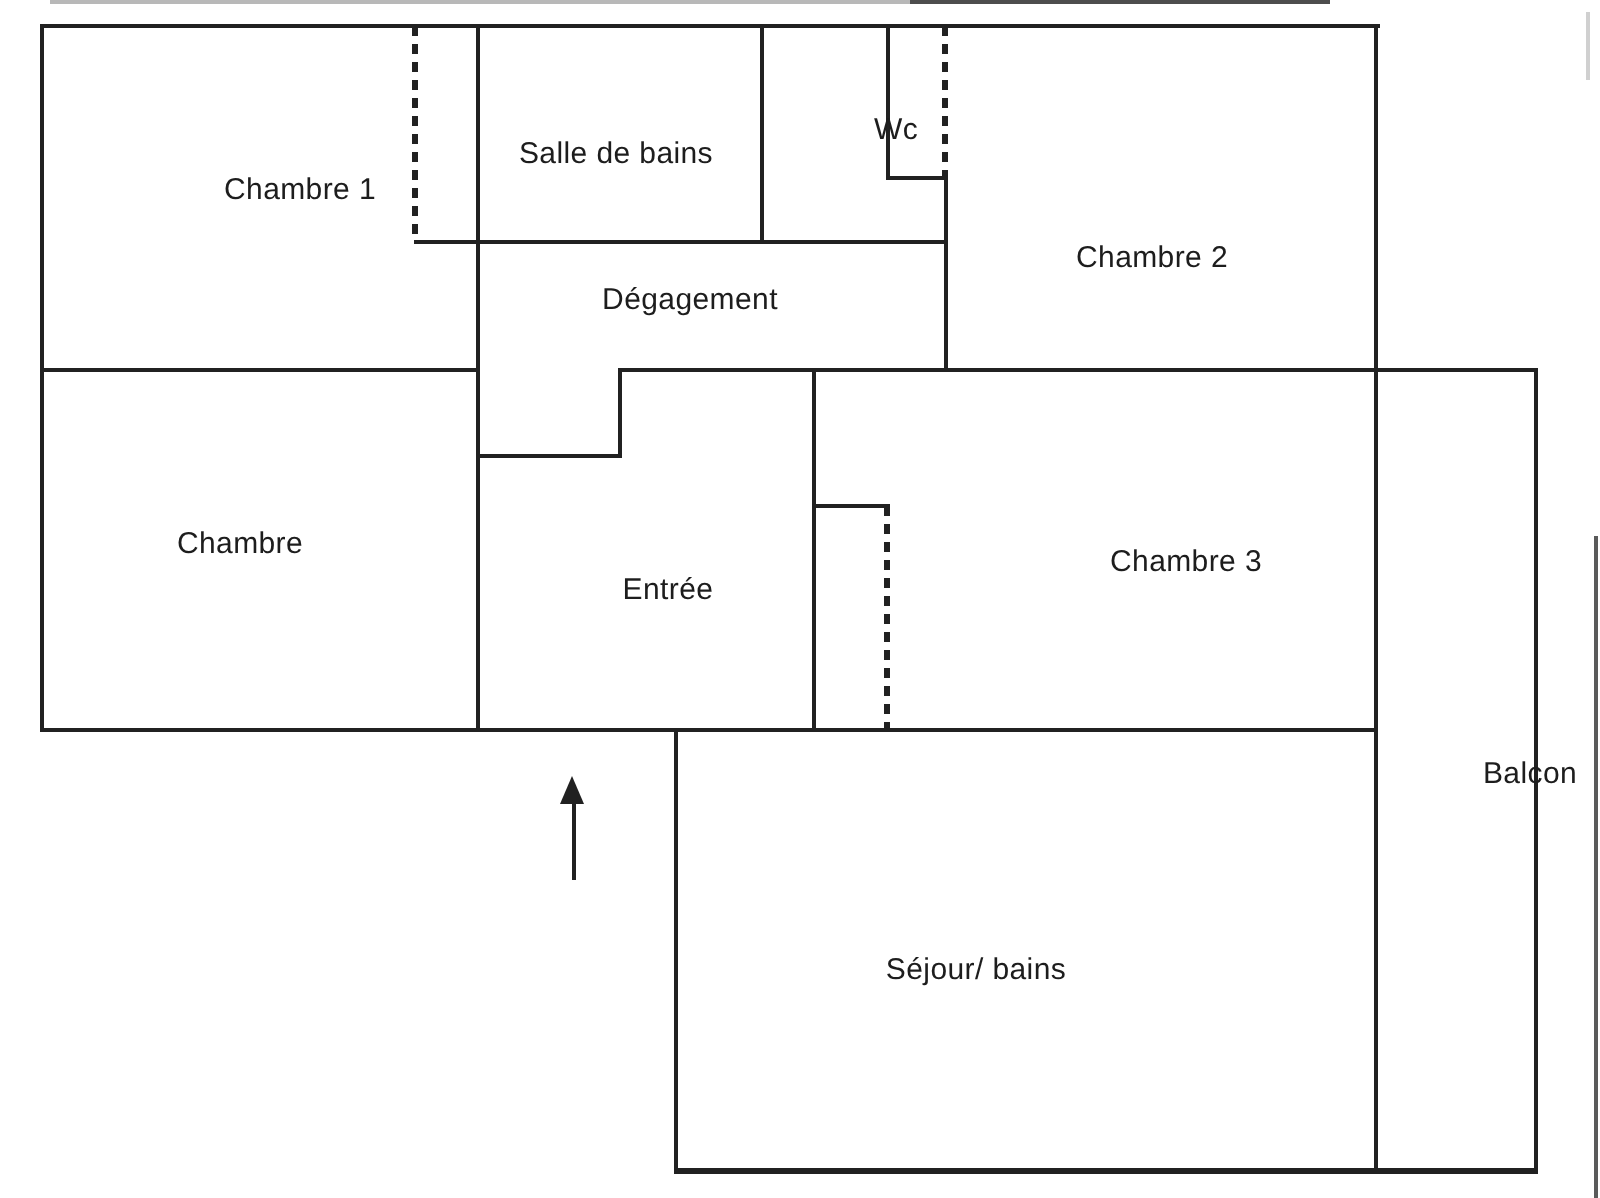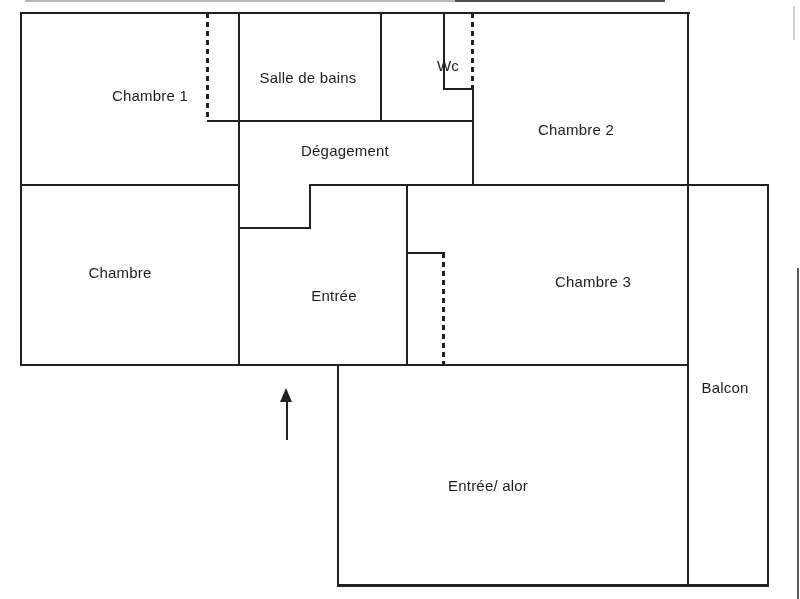--- a/index.html
+++ b/index.html
@@ -73,22 +73,22 @@
   <div class="dash" style="left:442px;top:253px;height:112px;"></div>
 
   <div class="room-label" style="left:110px;top:95px;margin-left:40px;">Chambre 1</div>
   <div class="room-label" style="left:308px;top:77px;text-align:center;">Salle de bains</div>
   <div class="room-label" style="left:408px;top:65px;margin-left:40px;">Wc</div>
   <div class="room-label" style="left:576px;top:106px;margin-top:23px;">Chambre 2</div>
   <div class="room-label" style="left:334px;top:150px;margin-left:11px;">Dégagement</div>
   <div class="room-label" style="left:120px;top:272px;">Chambre</div>
   <div class="room-label" style="left:334px;top:295px;text-align:right;">Entrée</div>
   <div class="room-label" style="left:566px;top:281px;margin-left:27px;">Chambre 3</div>
-  <div class="room-label" style="left:725px;top:387px;">Balcon</div>
-  <div class="room-label" style="left:488px;top:485px;">Entrée/ alor</div>
+  <div class="room-label" style="left:765px;top:387px;">Balcon</div>
+  <div class="room-label" style="left:488px;top:485px;">Séjour/ bains</div>
 
   <div>
     <div class="arrow-head"></div>
     <div class="arrow-shaft"></div>
   </div>
 
   <div class="artifact" style="left:25px;top:0;width:430px;height:2px;background:#b8b8b8;"></div>
   <div class="artifact" style="left:455px;top:0;width:210px;height:2px;background:#4d4d4d;"></div>
   <div class="artifact" style="left:793px;top:6px;width:2px;height:34px;background:#d0d0d0;"></div>
   <div class="artifact" style="left:797px;top:268px;width:2px;height:331px;background:#5a5a5a;"></div>

